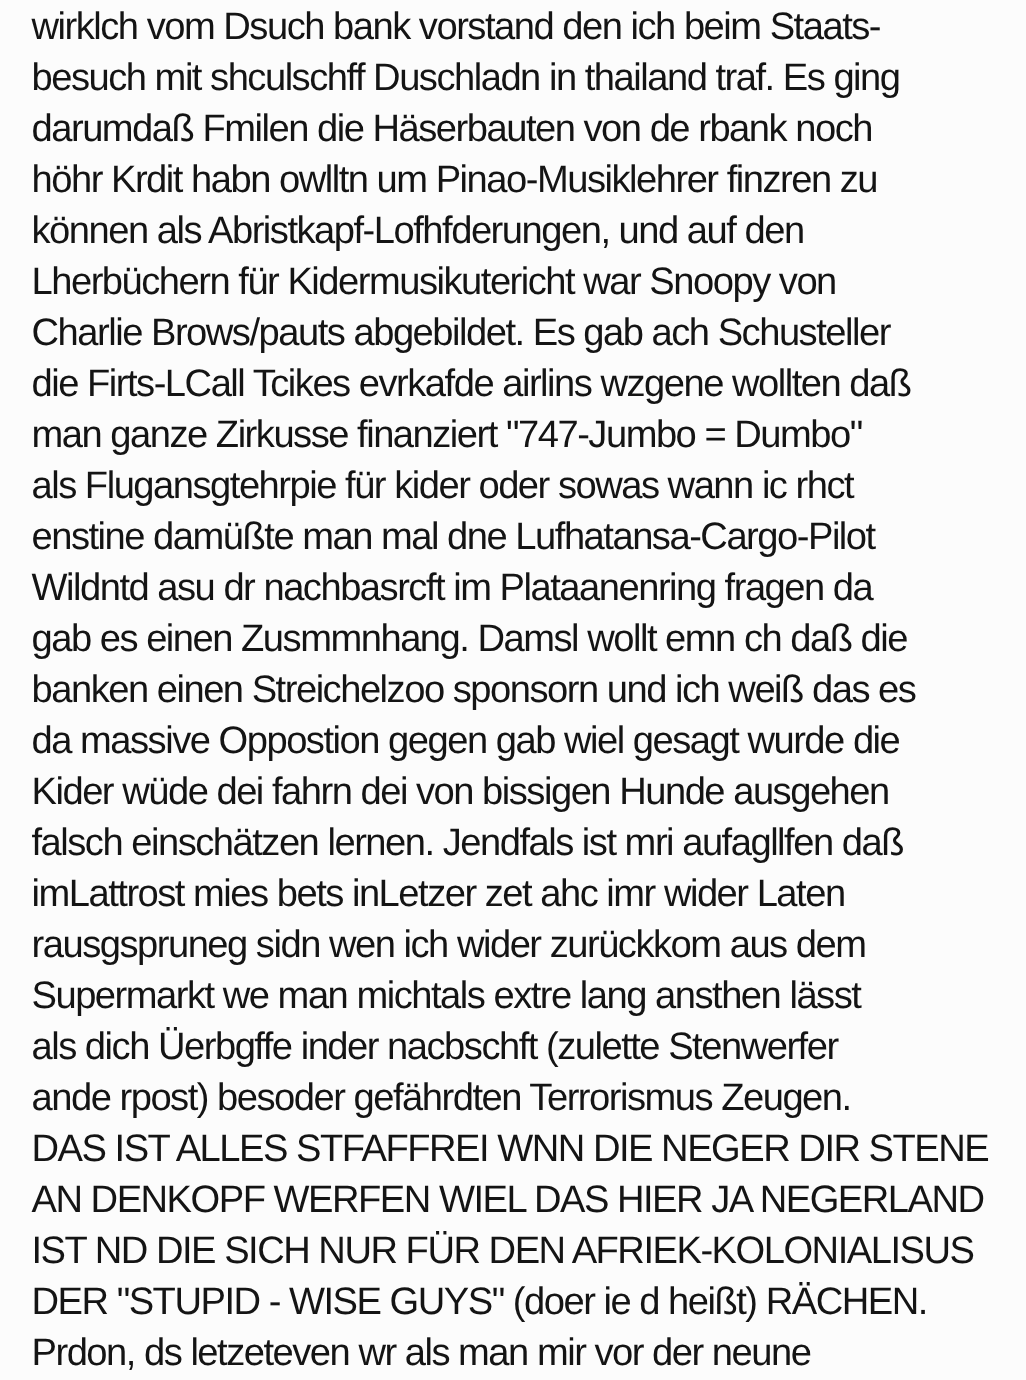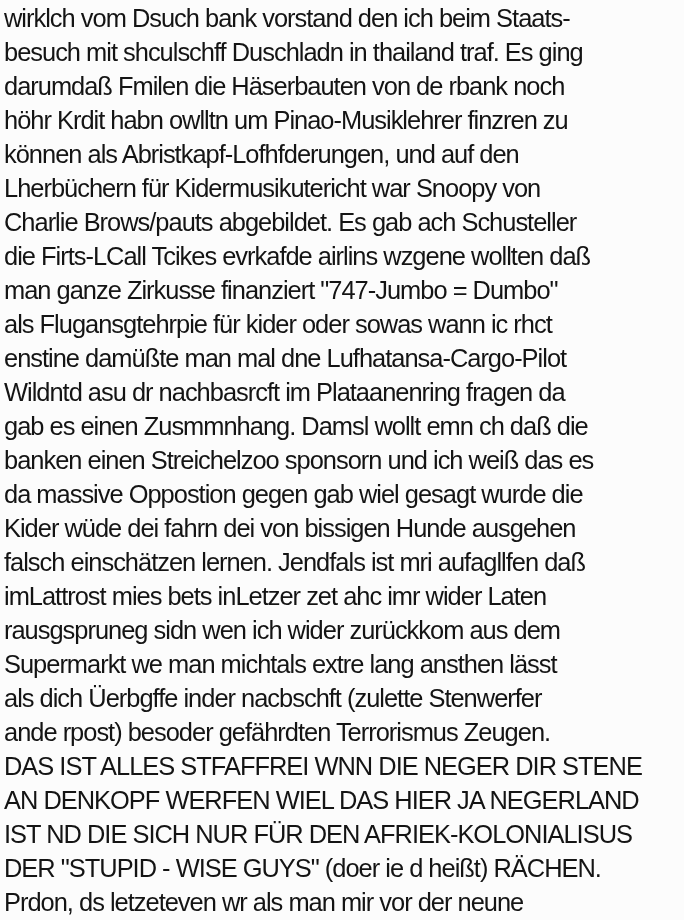--- a/index.html
+++ b/index.html
@@ -9,21 +9,21 @@
   body {
     width: 684px;
     height: 920px;
     background: #fcfcfc;
     overflow: hidden;
   }
   .page {
     box-sizing: border-box;
     width: 684px;
     height: 920px;
-    padding: 1px 0 0 4px;
+    padding: 1px 0 0 21px;
   }
   .line {
     font-family: "Liberation Sans", sans-serif;
     font-size: 25.5px;
     line-height: 34px;
     letter-spacing: -1px;
     color: #141414;
     white-space: nowrap;
     transform-origin: 0 50%;
   }

